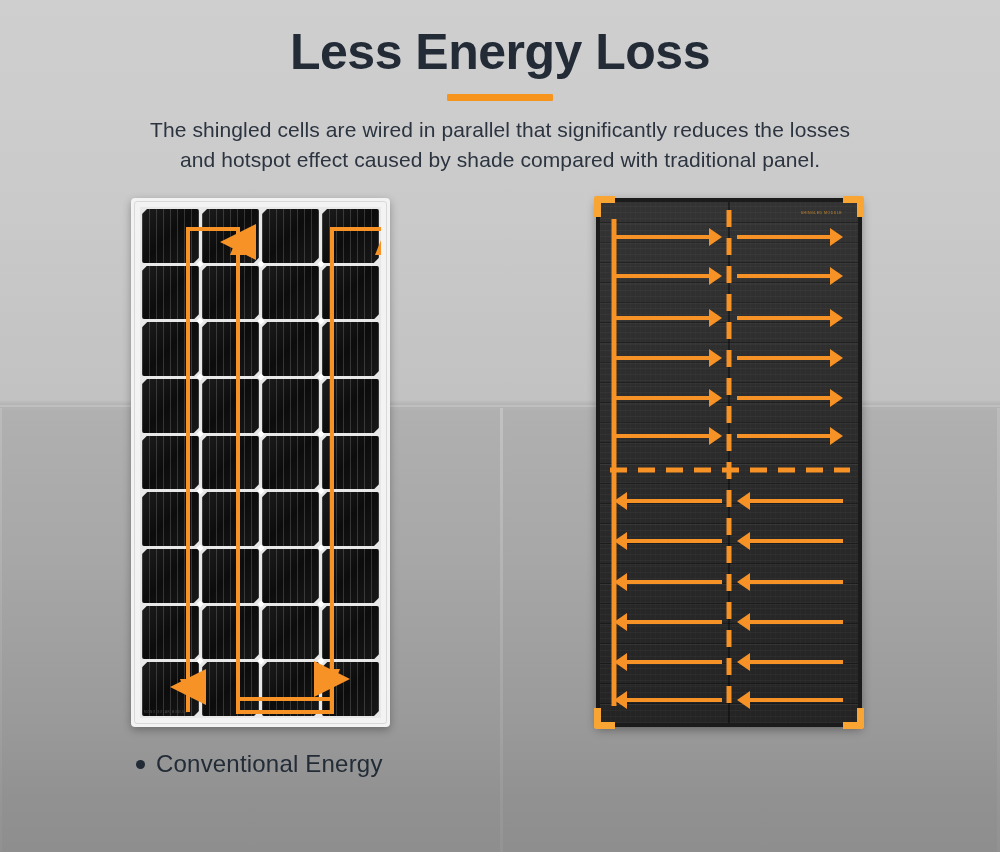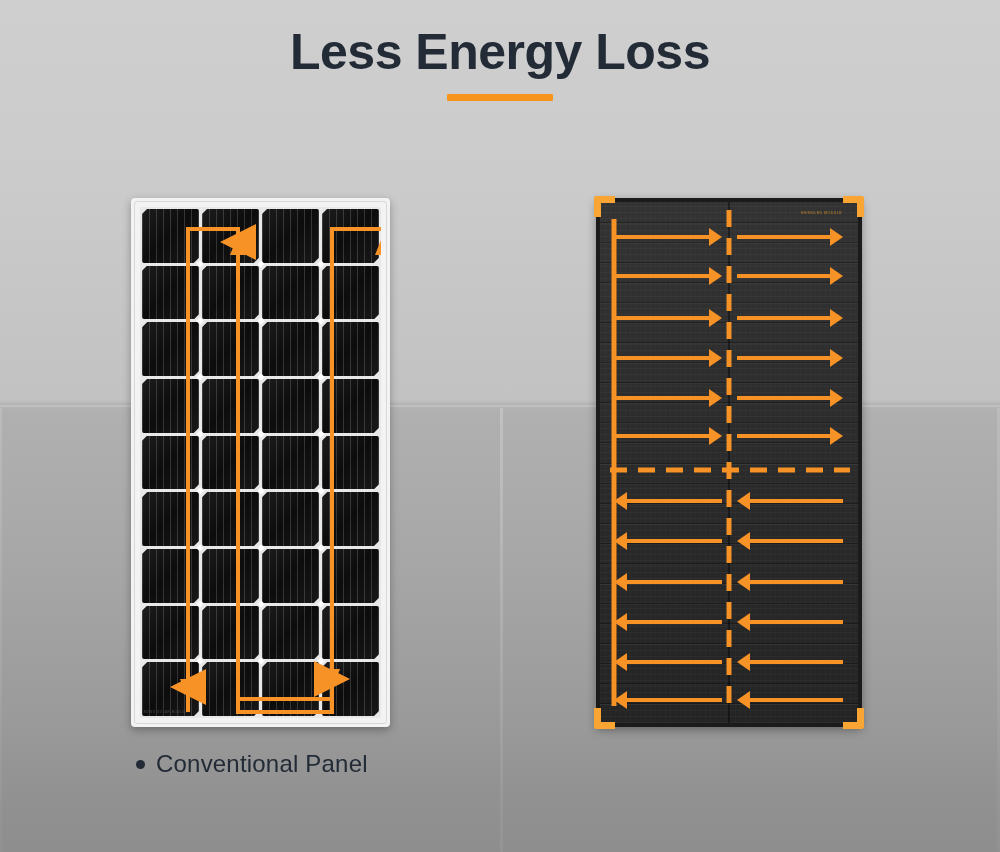--- a/index.html
+++ b/index.html
@@ -253,20 +253,24 @@
 
 <div id="stage">
 
   <div class="bg-shelf" style="top:405px;"></div>
   <div class="bg-vsep" style="left:500px; top:408px; height:444px;"></div>
   <div class="bg-vsep right-edge" style="left:0px; top:408px; height:444px; width:2px;"></div>
   <div class="bg-vsep right-edge" style="left:997px; top:408px; height:444px; width:3px;"></div>
 
   <h1 class="title">Less Energy Loss</h1>
   <div class="title-rule"></div>
+  <div class="subtitle">
+    <div>The shingled cells are wired in parallel that significantly reduces the losses</div>
+    <div>and hotspot effect caused by shade compared with traditional panel.</div>
+  </div>
 
   <div class="panel-conv">
     <div class="conv-glass">
 
       <div class="conv-cells" id="convCells">
           <div class="cell"></div>
           <div class="cell"></div>
           <div class="cell"></div>
           <div class="cell"></div>
           <div class="cell"></div>
@@ -511,17 +515,17 @@
 
       <div class="corner tl"></div>
       <div class="corner tr"></div>
       <div class="corner bl"></div>
       <div class="corner br"></div>
     </div>
   </div>
 
   <div class="caption left">
     <span class="dot" id="dotLeft" style="background: rgb(34, 43, 54);"></span>
-    <span>Conventional Panel</span>
+    <span>Conventional Energy</span>
   </div>
 
 
 </div>
 
 </body></html>

